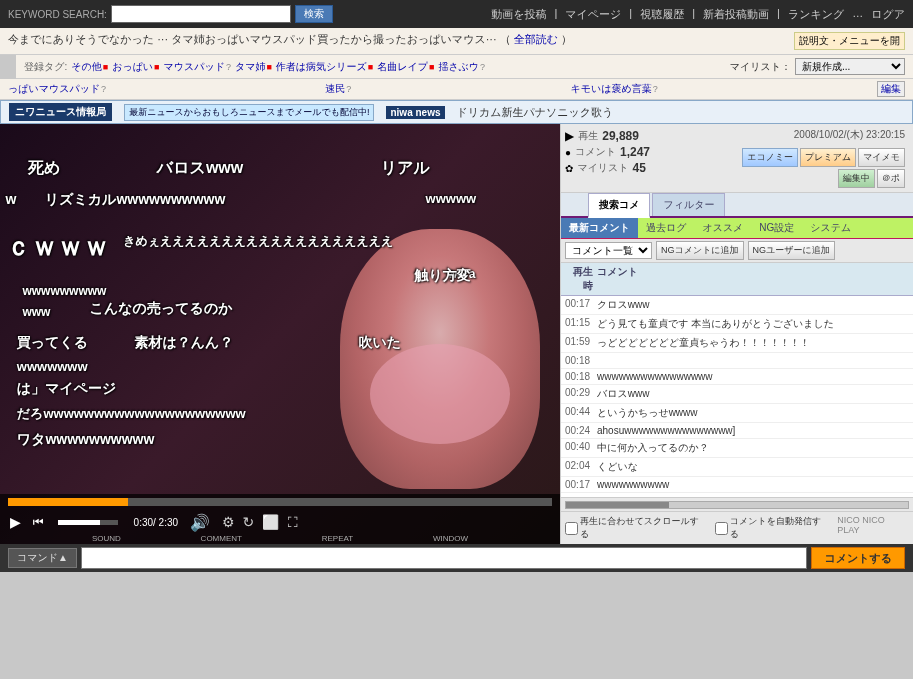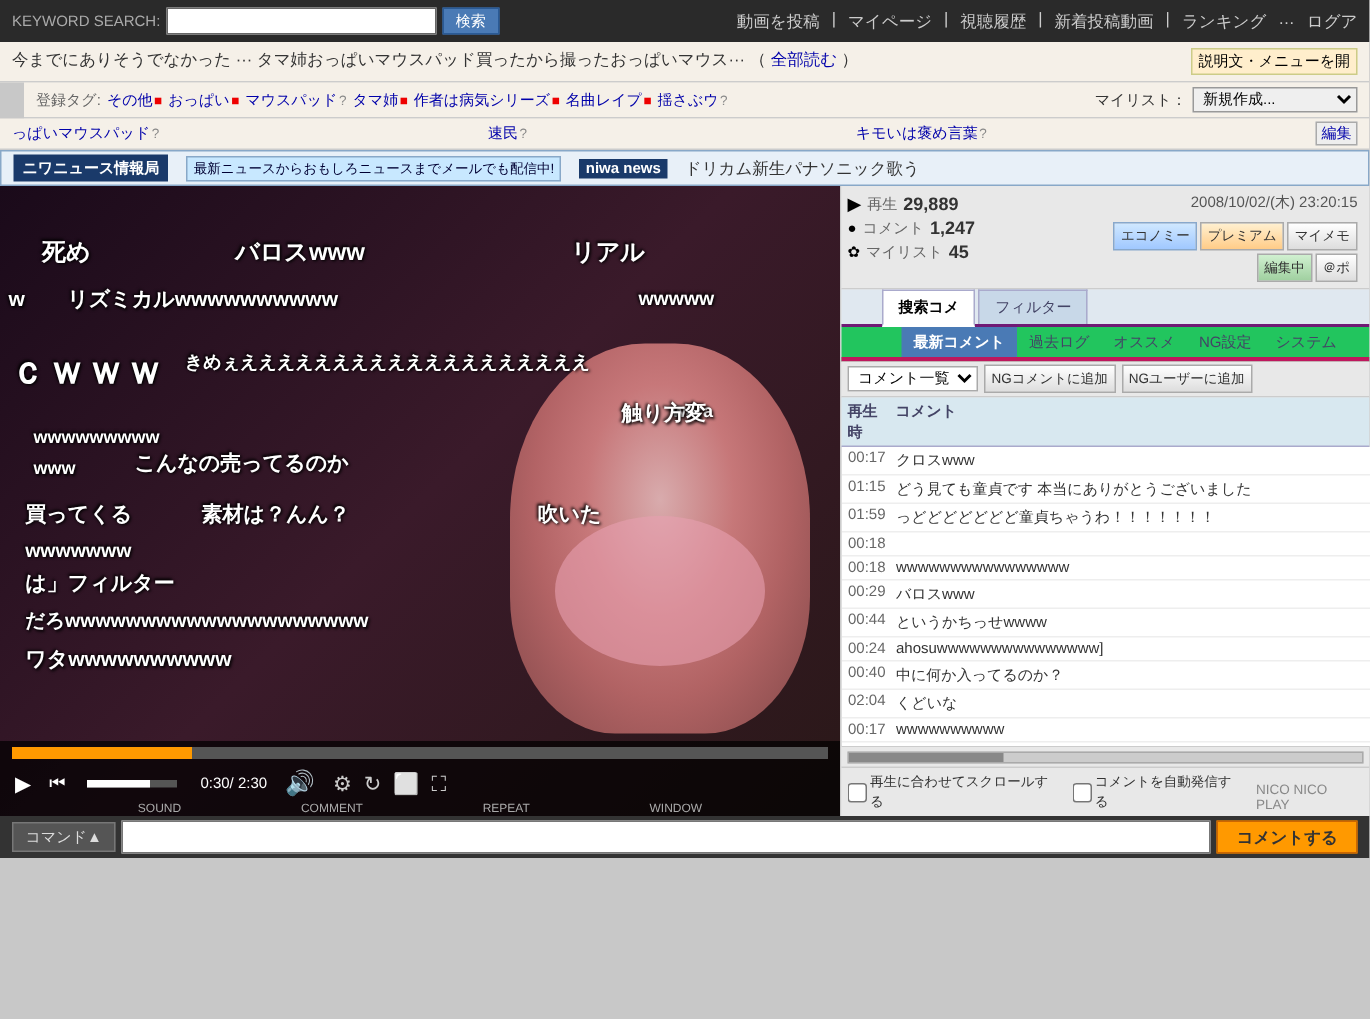--- a/index.html
+++ b/index.html
@@ -57,47 +57,47 @@
     
     .right-panel { flex: 1; background: #f0f0f0; display: flex; flex-direction: column; border-left: 1px solid #ccc; }
     .stat-row { display: flex; align-items: center; gap: 4px; padding: 1px 0; }
     
     
     .tab-row { display: flex; border-bottom: 2px solid #701a75; background: #e0e8f0; padding-left: 27px; }
     .tab { padding: 4px 10px; font-size: 10px; cursor: pointer; border: 1px solid #aac; border-bottom: none; background: #c8d8e8; color: #446; margin-right: 2px; }
     .tab.active { background: #fff; color: #000; font-weight: bold; border-bottom: 2px solid #fff; margin-bottom: -2px; }
     
     
-    .sub-tab-row { display: flex; background: #22c55e; border-bottom: 3px solid #be185d; padding-left: 40px; }
+    .sub-tab-row { display: flex; background: #bef264; border-bottom: 1px solid #be185d; }
     .sub-tab { padding: 3px 8px; font-size: 10px; cursor: pointer; color: #446; }
     .sub-tab.active { background: #4a7ab5; color: #fff; font-weight: bold; }
     
     
     .comment-list-header { display: flex; align-items: center; padding: 2px 4px; background: #e8e8e8; border-bottom: 1px solid #ccc; gap: 4px; }
     .comment-list-select { font-size: 10px; padding: 1px 2px; border: 1px solid #aaa; background: #fff; }
     .ng-btn { font-size: 9px; padding: 2px 4px; border: 1px solid #aaa; background: linear-gradient(#fff, #ddd); cursor: pointer; color: #333; white-space: nowrap; }
     
     
     .comment-list { flex: 1; overflow-y: auto; background: #fff; }
     .comment-list-row { display: flex; gap: 4px; padding: 2px 4px; border-bottom: 1px solid #eee; font-size: 10px; align-items: flex-start; }
     .comment-time { color: #666; width: 28px; flex-shrink: 0; }
     .comment-text { color: #333; flex: 1; word-break: break-all; }
     
     
     .comment-col-header { display: flex; gap: 4px; padding: 2px 4px; background: #d8e8f0; border-bottom: 1px solid #aac; font-size: 10px; font-weight: bold; color: #446; }
-    .col-time { width: 28px; flex-shrink: 0; }
+    .col-time { width: 28px; flex-shrink: 0; text-align: right; }
     .col-comment { flex: 1; }
     
     
     .comment-scroll-bar { height: 14px; background: #e8e8e8; border-top: 1px solid #ccc; display: flex; align-items: center; padding: 0 4px; }
     .scroll-track { flex: 1; height: 8px; background: #ccc; border: 1px solid #aaa; position: relative; }
     .scroll-thumb { position: absolute; left: 0; top: 0; height: 100%; width: 30%; background: #888; }
     
     
-    .bottom-options { display: flex; align-items: flex-end; padding: 3px 4px; background: #e8e8e8; border-top: 1px solid #ccc; font-size: 9px; color: #333; gap: 8px; justify-content: space-between; }
+    .bottom-options { display: flex; align-items: flex-start; padding: 3px 4px; background: #e8e8e8; border-top: 1px solid #ccc; font-size: 9px; color: #333; gap: 8px; justify-content: space-between; }
     .checkbox-label { display: flex; align-items: center; gap: 2px; cursor: pointer; }
     .nico-play-logo { color: #888; font-size: 9px; }
 
     .tags-row2 { background: #f5f0e8; padding: 2px 8px; font-size: 10px; color: #333; display: flex; align-items: center; gap: 4px; flex-wrap: wrap; border-bottom: 1px solid #ccc; justify-content: space-between; }
   </style>
 </head>
 <body>
 
 <div class="header">
   <div class="search-box">
@@ -209,21 +209,21 @@
         <div class="video-comment" style="top:26%; left:22%; font-size:12px;">きめぇえええええええええええええええええええ</div>
         <div class="video-comment" style="top:34%; left:80%; font-size:12px;">wara</div>
         <div class="video-comment" style="top:38%; left:4%; font-size:12px;">wwwwwwwww</div>
         <div class="video-comment" style="top:34%; left:74%; font-size:14px;">触り方変</div>
         <div class="video-comment" style="top:43%; left:4%; font-size:12px;">www</div>
         <div class="video-comment" style="top:42%; left:16%; font-size:14px;">こんなの売ってるのか</div>
         <div class="video-comment" style="top:50%; left:3%; font-size:14px;">買ってくる</div>
         <div class="video-comment" style="top:50%; left:24%; font-size:14px;">素材は？んん？</div>
         <div class="video-comment" style="top:50%; left:64%; font-size:14px;">吹いた</div>
         <div class="video-comment" style="top:56%; left:3%; font-size:13px;">wwwwwww</div>
-        <div class="video-comment" style="top:61%; left:3%; font-size:14px;">は」フィルター</div>
+        <div class="video-comment" style="top:61%; left:3%; font-size:14px;">は」マイページ</div>
         <div class="video-comment" style="top:67%; left:3%; font-size:13px;">だろwwwwwwwwwwwwwwwwwwww</div>
         <div class="video-comment" style="top:73%; left:3%; font-size:14px;">ワタwwwwwwwwww</div>
       </div>
     </div>
 
     <div class="video-controls">
       <div class="progress-bar-container">
         <div class="progress-fill" style="width:22%;"></div>
       </div>
       <div class="controls-row">

